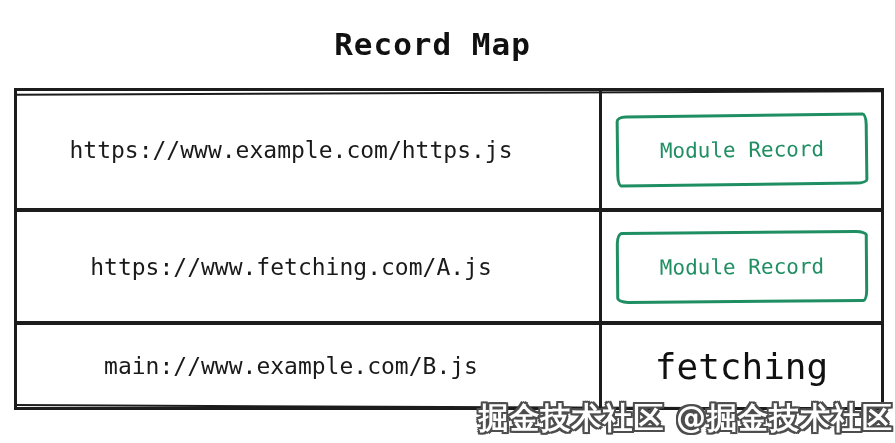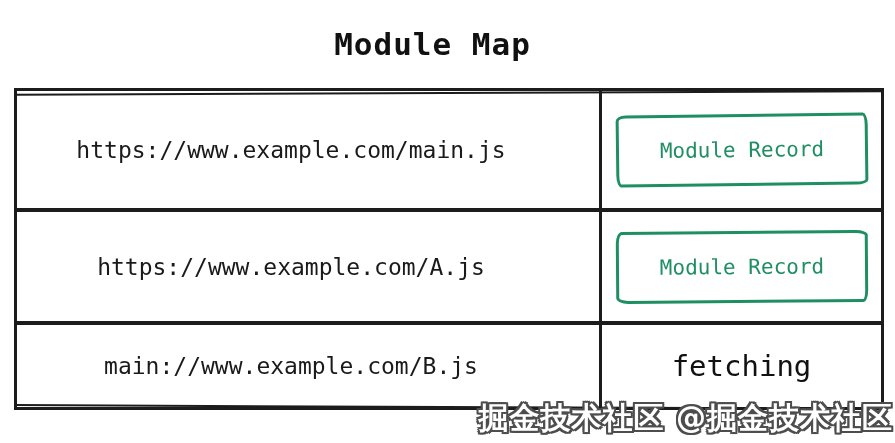--- a/index.html
+++ b/index.html
@@ -87,21 +87,21 @@
     display: flex;
     align-items: center;
     justify-content: center;
     font-size: 21px;
     color: #1f8f63;
     white-space: nowrap;
     background: #ffffff;
   }
   .record-box.tilt-b { transform: rotate(-0.45deg); border-radius: 6px 12px 5px 12px / 12px 5px 12px 6px; }
   .fetching-text {
-    font-size: 29px;
+    font-size: 36px;
     font-weight: 500;
     color: #111111;
     white-space: nowrap;
   }
   .watermark {
     position: absolute;
     right: 2px;
     bottom: 4px;
     font-size: 30px;
     font-weight: bold;
@@ -115,35 +115,35 @@
       0 -2px 0 #4d4d4d, 0 2px 0 #4d4d4d,
       -2px 0 0 #4d4d4d, 2px 0 0 #4d4d4d;
     pointer-events: none;
   }
 </style>
 </head>
 <body>
 
 <div class="stage">
 
-  <div class="diagram-title">Module Map</div>
+  <div class="diagram-title">Record Map</div>
 
   <div class="module-table">
 
     <div class="trow">
-      <div class="cell url-cell">https://www.example.com/main.js</div>
+      <div class="cell url-cell">https://www.example.com/https.js</div>
       <div class="cell status-cell">
         <div class="record-box">
           <span>Module Record</span>
         </div>
       </div>
     </div>
 
     <div class="trow">
-      <div class="cell url-cell">https://www.example.com/A.js</div>
+      <div class="cell url-cell">https://www.fetching.com/A.js</div>
       <div class="cell status-cell">
         <div class="record-box tilt-b">
           <span>Module Record</span>
         </div>
       </div>
     </div>
 
     <div class="trow">
       <div class="cell url-cell">main://www.example.com/B.js</div>
       <div class="cell status-cell">

